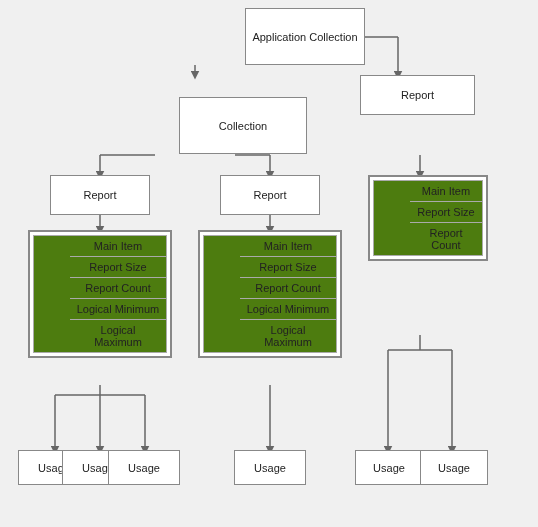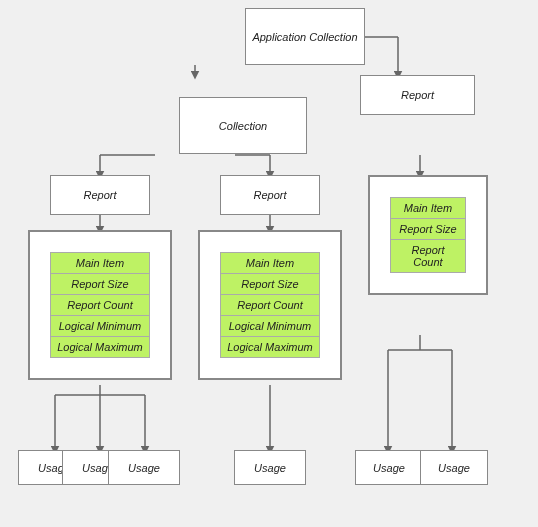--- a/index.html
+++ b/index.html
@@ -8,42 +8,42 @@
       font-family: Arial, sans-serif;
       font-size: 12px;
       width: 538px;
       height: 527px;
       overflow: hidden;
     }
     .diagram {
       position: relative;
       width: 480px;
       height: 527px;
-      font-style: italic;
     }
     .node {
       position: absolute;
       background: #fff;
       border: 1.5px solid #888;
       display: flex;
       align-items: center;
       justify-content: center;
       text-align: center;
       font-size: 11px;
       color: #222;
     }
     .node-group {
       position: absolute;
       background: #fff;
       border: 2px solid #888;
     }
     .node-group-inner {
       border: 1.5px solid #aaa;
-      background: #bef264;
-      margin: 20px;
+      background: #4d7c0f;
+      margin: 3px;
+      padding-left: 36px;
     }
     .group-row {
       border-bottom: 1px solid #aaa;
       padding: 4px 6px;
       font-size: 11px;
       color: #222;
       text-align: center;
     }
     .group-row:last-child {
       border-bottom: none;

